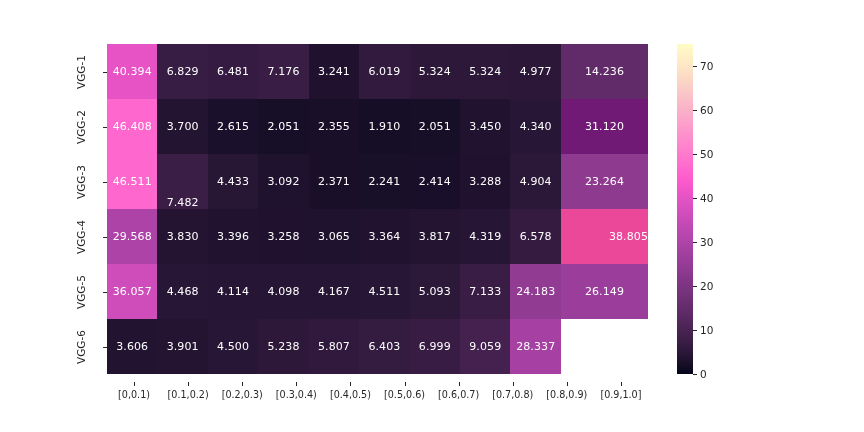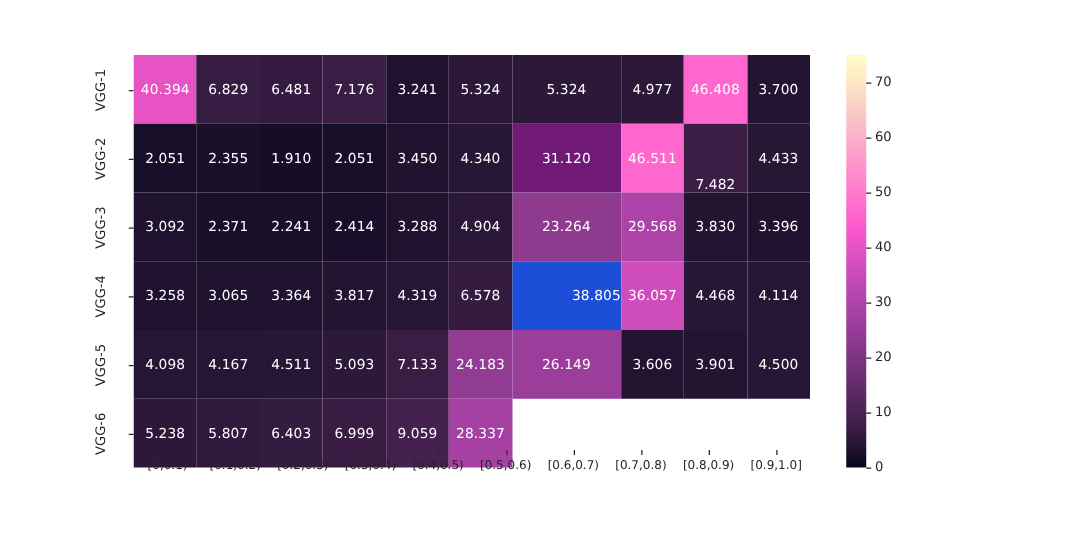--- a/index.html
+++ b/index.html
@@ -44,21 +44,21 @@
     transform:rotate(-90deg);
     white-space:nowrap;
   }
   .ytick{
     position:absolute;right:0;top:50%;
     width:4px;height:1px;background:#262626;
   }
 
   
   #xlabels{
-    position:absolute;left:107px;top:360px;width:541px;height:34px;
+    position:absolute;left:107px;top:382px;width:541px;height:34px;
     display:grid;grid-template-columns:repeat(10,1fr);
   }
   .xlab-col{position:relative;display:flex;align-items:flex-start;justify-content:center;}
   .xlab{font-size:9.6px;color:#262626;white-space:nowrap;margin-top:7px;}
   .xtick{position:absolute;left:50%;top:0;width:1px;height:4px;background:#262626;}
 
   
   #cbar-wrap{position:absolute;left:677px;top:44px;width:120px;height:330px;}
   #cbar{
     position:absolute;left:0;top:0;width:16px;height:330px;
@@ -116,35 +116,44 @@
         </div>
         <div class="cell" style="background: rgb(53, 27, 65);">
           <span>6.481</span>
         </div>
         <div class="cell" style="background: rgb(57, 29, 68);">
           <span>7.176</span>
         </div>
         <div class="cell" style="background: rgb(32, 18, 47);">
           <span>3.241</span>
         </div>
+        <div class="cell" style="background: rgb(50, 26, 62);">
+          <span>6.019</span>
+        </div>
         <div class="cell" style="background: rgb(46, 24, 58);">
           <span>5.324</span>
         </div>
         <div class="cell" style="background: rgb(46, 24, 58);">
           <span>5.324</span>
         </div>
         <div class="cell" style="background: rgb(44, 23, 56);">
           <span>4.977</span>
         </div>
+        <div class="cell" style="background: rgb(96, 43, 104);">
+          <span>14.236</span>
+        </div>
         <div class="cell" style="background: rgb(254, 103, 205);">
           <span>46.408</span>
         </div>
         <div class="cell" style="background: rgb(35, 20, 49);">
           <span>3.700</span>
         </div>
+        <div class="cell" style="background: rgb(27, 16, 43);">
+          <span>2.615</span>
+        </div>
         <div class="cell" style="background: rgb(23, 14, 39);">
           <span>2.051</span>
         </div>
         <div class="cell" style="background: rgb(25, 15, 41);">
           <span>2.355</span>
         </div>
         <div class="cell" style="background: rgb(22, 13, 39);">
           <span>1.910</span>
         </div>
         <div class="cell" style="background: rgb(23, 14, 39);">
@@ -209,21 +218,21 @@
         </div>
         <div class="cell" style="background: rgb(36, 20, 50);">
           <span>3.817</span>
         </div>
         <div class="cell" style="background: rgb(39, 21, 53);">
           <span>4.319</span>
         </div>
         <div class="cell" style="background: rgb(54, 27, 65);">
           <span>6.578</span>
         </div>
-        <div class="cell" style="background: #1d4ed8; padding-left: 48px;">
+        <div class="cell" style="background: #ec4899; padding-left: 48px;">
           <span>38.805</span>
         </div>
         <div class="cell" style="background: rgb(207, 77, 187);">
           <span>36.057</span>
         </div>
         <div class="cell" style="background: rgb(40, 22, 54);">
           <span>4.468</span>
         </div>
         <div class="cell" style="background: rgb(38, 21, 52);">
           <span>4.114</span>

